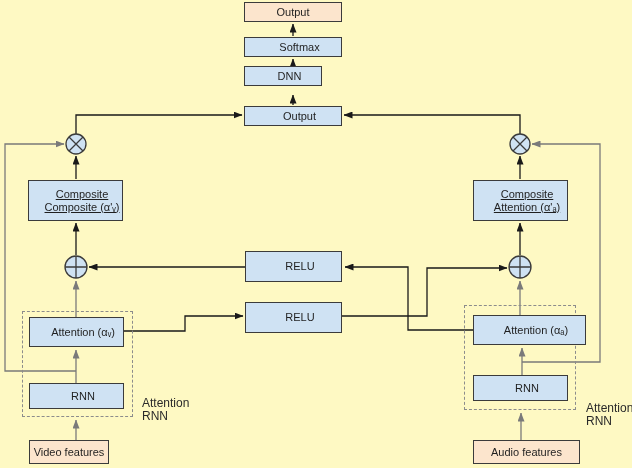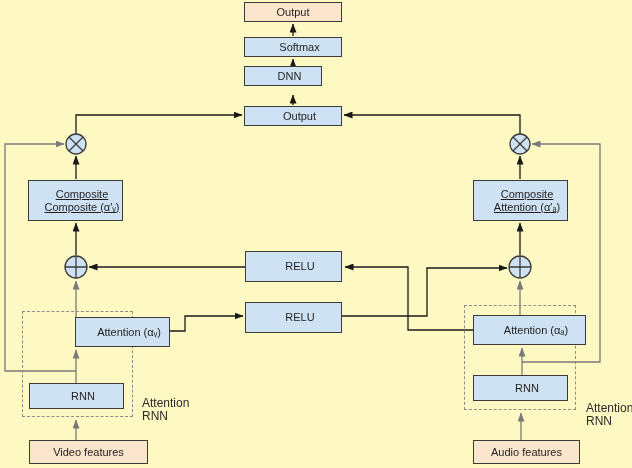--- a/index.html
+++ b/index.html
@@ -91,23 +91,23 @@
   <div class="box blue" style="left:244px;top:66px;width:78px;height:20px;">DNN</div>
   <div class="box blue" style="left:244px;top:106px;width:98px;height:20px;">Output</div>
 
   <div class="box blue" style="left:245px;top:251px;width:97px;height:31px;">RELU</div>
   <div class="box blue" style="left:245px;top:302px;width:97px;height:31px;">RELU</div>
 
   <div class="box blue twoline" style="left:28px;top:180px;width:95px;height:41px;flex-direction:column;">
     <div>Composite</div>
     <div>Composite (α'ᵥ)</div>
   </div>
-  <div class="box blue" style="left:29px;top:317px;width:95px;height:30px;margin-left:46px;">Attention (αᵥ)</div>
+  <div class="box blue" style="left:29px;top:317px;width:95px;height:30px;">Attention (αᵥ)</div>
   <div class="box blue" style="left:29px;top:383px;width:95px;height:26px;">RNN</div>
-  <div class="box orange" style="left:29px;top:440px;width:119px;height:24px;">Video features</div>
+  <div class="box orange" style="left:29px;top:440px;width:80px;height:24px;">Video features</div>
   <div class="freelabel" style="left:142px;top:397px;">
     <div>Attention</div>
     <div>RNN</div>
   </div>
 
   <div class="box blue twoline" style="left:473px;top:180px;width:95px;height:41px;flex-direction:column;">
     <div>Composite</div>
     <div>Attention (α'ₐ)</div>
   </div>
   <div class="box blue" style="left:473px;top:315px;width:113px;height:30px;">Attention (αₐ)</div>

